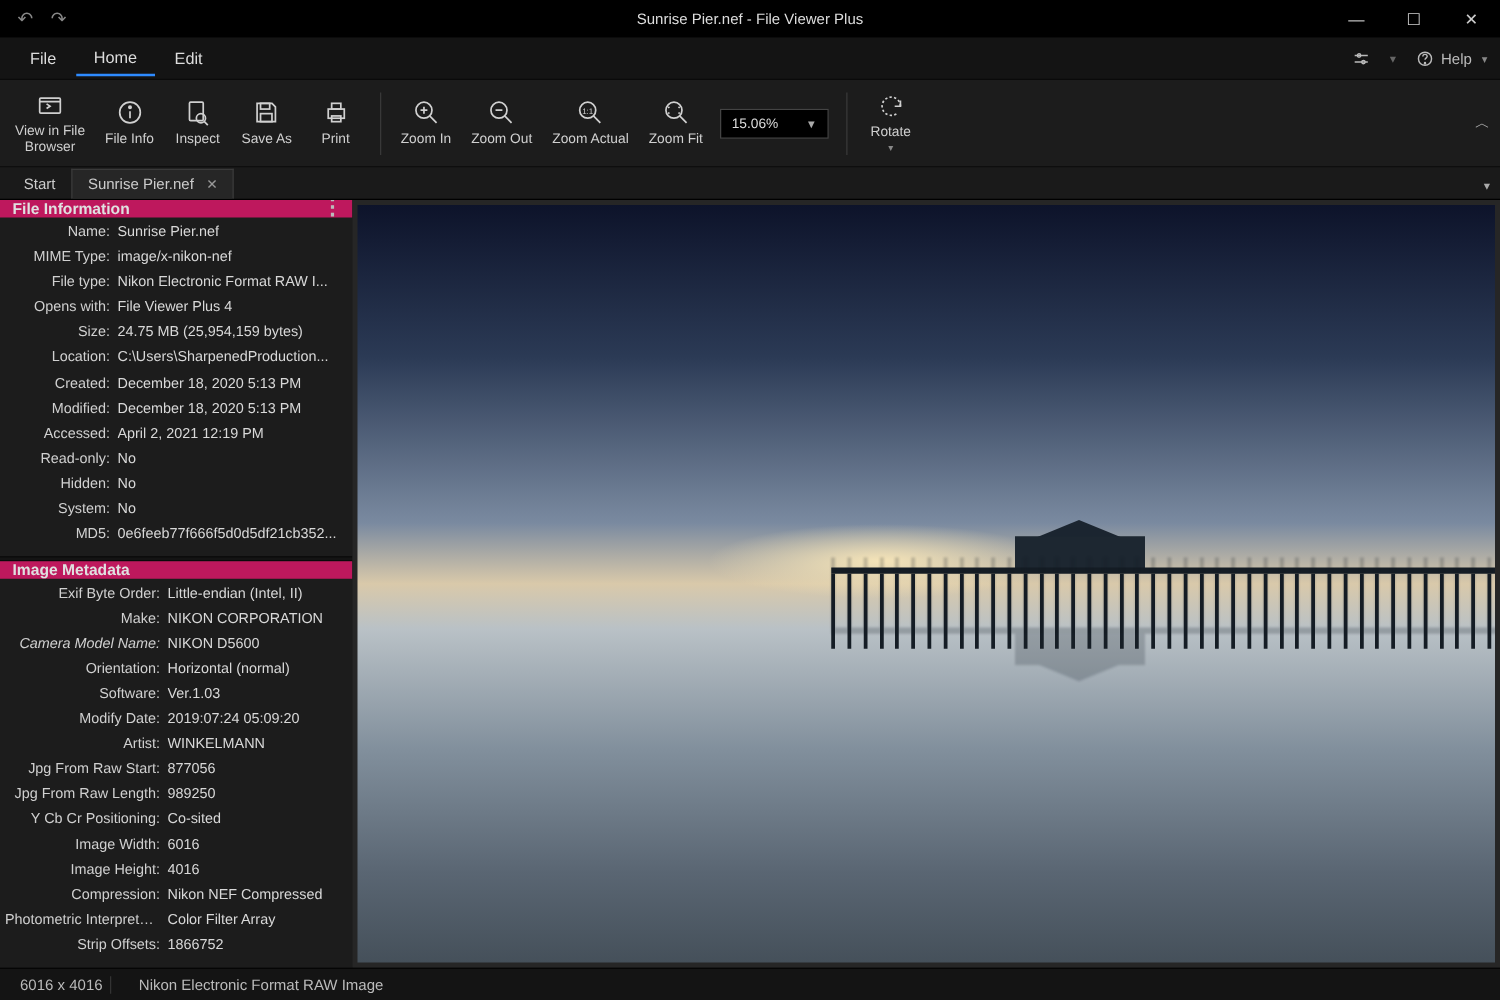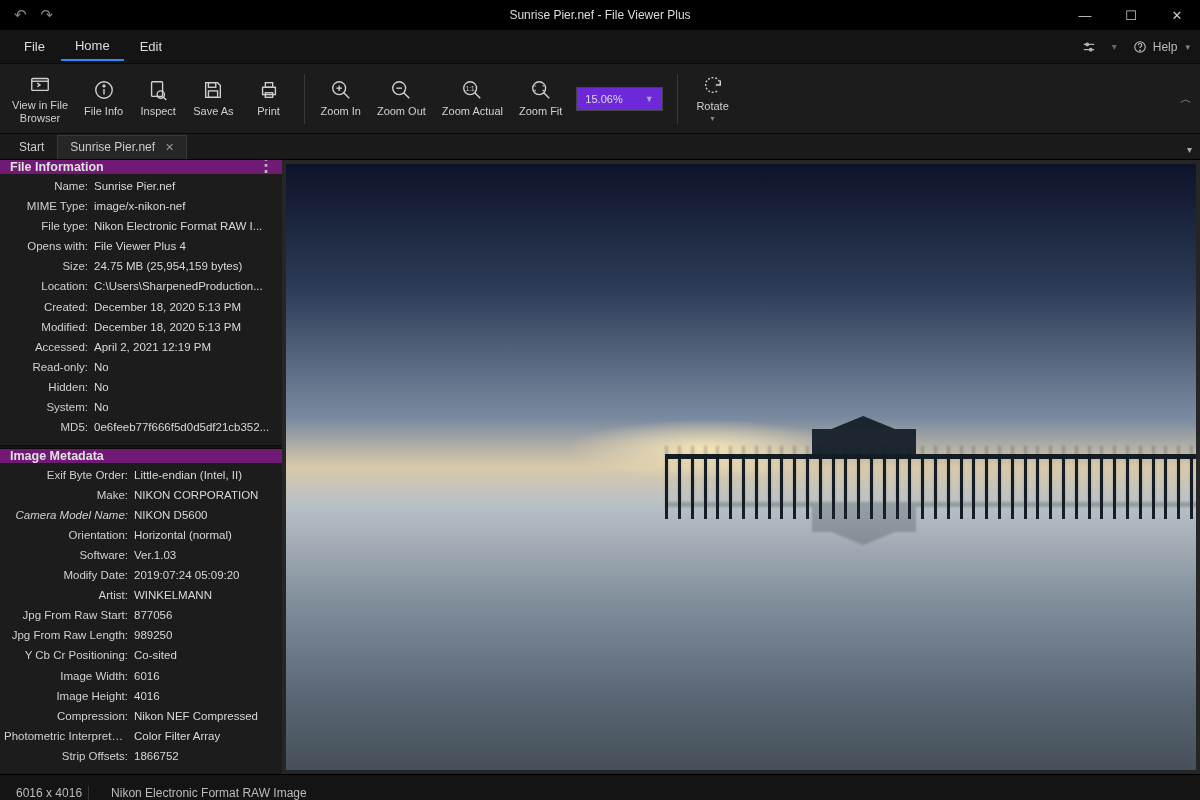--- a/index.html
+++ b/index.html
@@ -18,56 +18,56 @@
 .menubar .mi.active { border-bottom:2px solid #2e8bff;}
 .menubar .right { margin-left:auto; display:flex; align-items:center; gap:16px; color:#bbb; font-size:12px;}
 .menubar .right .help { display:flex; align-items:center; gap:6px;}
 .icon-small { width:14px; height:14px; }
 
 
 .ribbon { height:70px; background:#1c1c1c; display:flex; align-items:center; padding:0 6px; border-bottom:1px solid #0a0a0a; gap:4px; position:relative;}
 .ribbon .tool { display:flex; flex-direction:column; align-items:center; justify-content:center; height:60px; padding:4px 6px; min-width:50px; color:#d0d0d0; font-size:11px; line-height:1.15; text-align:center;}
 .ribbon .tool .ico { width:22px; height:22px; margin-bottom:4px; display:flex; align-items:center; justify-content:center;}
 .ribbon .sep { width:1px; height:50px; background:#383838; margin:0 6px;}
-.ribbon .zoom-box { height:24px; background:#6d28d9; border:1px solid #444; display:flex; align-items:center; padding:0 8px; gap:10px; font-size:11px; color:#ddd; margin:0 4px;}
+.ribbon .zoom-box { height:24px; background:#000000; border:1px solid #444; display:flex; align-items:center; padding:0 8px; gap:10px; font-size:11px; color:#ddd; margin:0 4px;}
 .ribbon .zoom-box .chev { font-size:9px; color:#aaa; margin-left:12px;}
 .ribbon .collapse { position:absolute; right:8px; top:50%; transform:translateY(-50%); font-size:12px; color:#aaa;}
 
 
 .tabstrip { height:26px; background:#1a1a1a; display:flex; align-items:flex-end; padding-left:6px; border-bottom:1px solid #000; position:relative;}
 .tabstrip .tab { height:24px; display:flex; align-items:center; padding:0 12px; font-size:12px; color:#ccc; border:1px solid transparent; gap:10px;}
 .tabstrip .tab.active { background:#262626; border:1px solid #3a3a3a; border-bottom:1px solid #262626; }
 .tabstrip .tab .x { color:#999; font-size:11px;}
 .tabstrip .drop { position:absolute; right:8px; bottom:4px; font-size:10px; color:#aaa;}
 
 
 .main { display:flex; height:614px; }
 .side { width:282px; background:#1c1c1c; overflow:hidden; display:flex; flex-direction:column; font-size:11.5px;}
-.side .panel-head { height:28px; display:flex; align-items:flex-start; padding:0 10px; font-weight:600; color:#e0e0e0; font-size:12.5px; position:relative; background:#701a75;}
+.side .panel-head { height:28px; display:flex; align-items:flex-start; padding:0 10px; font-weight:600; color:#e0e0e0; font-size:12.5px; position:relative; background:#be185d;}
 .side .panel-head .more { position:absolute; right:8px; font-size:18px; line-height:10px; color:#bbb; letter-spacing:-1px;}
 .side .rows { padding:2px 6px 8px 4px;}
 .side .row { display:flex; padding:2px 0; line-height:1.4;}
 .side .row .k { width:122px; min-width:122px; text-align:right; padding-right:6px; color:#d0d0d0; white-space:nowrap; overflow:hidden; text-overflow:ellipsis;}
 .side .row .v { flex:1; color:#d8d8d8; white-space:nowrap; overflow:hidden; text-overflow:ellipsis;}
 .side .panel-divide { height:6px; background:#141414; border-top:1px solid #0a0a0a; border-bottom:1px solid #0a0a0a;}
 
 .viewer { flex:1; background:#262626; position:relative; display:flex; align-items:flex-start; justify-content:center; padding:4px;}
 .viewer .canvas { width:100%; height:100%; border:none; background:linear-gradient(to bottom,#0d132a 0%,#2b3a55 20%,#7a8aa0 42%,#d9c9aa 50%,#b9c1c6 56%,#818f9c 72%,#5a6673 88%,#45505a 100%); position:relative; overflow:hidden;}
 .viewer .horizon-glow { position:absolute; left:46%; top:47%; width:280px; height:60px; background:radial-gradient(ellipse at center,#f5e4b8 0%,rgba(245,228,184,0) 70%); transform:translate(-50%,-50%);}
 .pier { position:absolute; left:62%; top:48.5%; transform:translateX(-50%);}
 .pier-house { position:absolute; left:-42px; top:-42px; width:110px; height:38px;}
 .pier-roof { position:absolute; top:0; left:10px; width:90px; height:14px; background:#1b2530; clip-path:polygon(12% 100%,50% 0%,88% 100%);}
 .pier-body { position:absolute; top:13px; left:4px; width:104px; height:26px; background:#1d2731;}
 .pier-deck { position:absolute; top:-4px; left:-185px; width:560px; height:5px; background:#141c24;}
 .stilt { position:absolute; top:1px; width:3px; height:60px; background:#151d25;}
 .reflection { position:absolute; left:62%; top:56%; transform:translateX(-50%) scaleY(-1); opacity:0.22; filter:blur(1px);}
 .reflection .stilt { height:56px; }
 
 
-.status { height:26px; background:#141414; display:flex; align-items:flex-end; padding:0 10px; gap:16px; border-top:1px solid #000; font-size:12px; color:#bbb;}
+.status { height:26px; background:#141414; display:flex; align-items:center; padding:0 10px; gap:16px; border-top:1px solid #000; font-size:12px; color:#bbb;}
 .status .cell { padding:0 6px; border-right:1px solid #333;}
 .status .cell:last-child { border-right:none;}
 
 svg { display:block; }
 </style>
 </head>
 <body>
 
 <div class="titlebar">
   <div class="sys-left">

